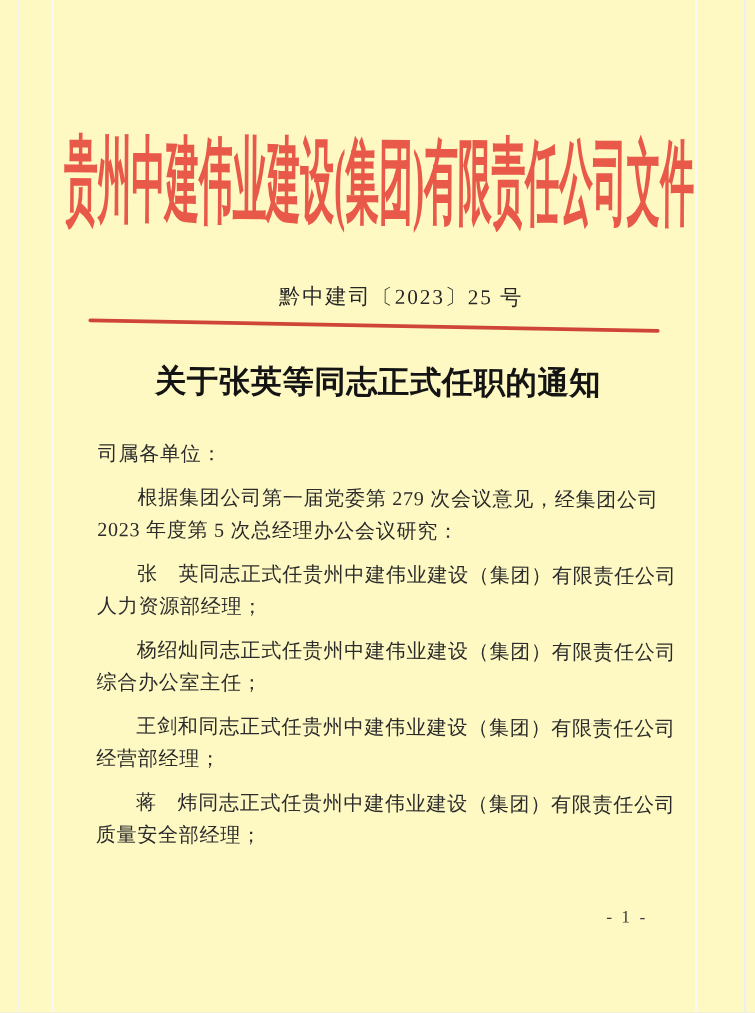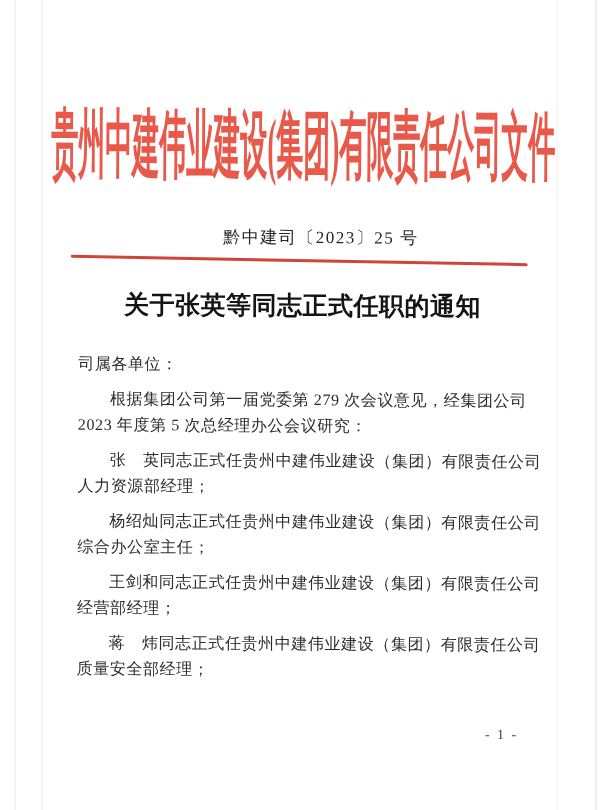--- a/index.html
+++ b/index.html
@@ -5,21 +5,21 @@
   html, body {
     margin: 0;
     padding: 0;
     background: #e8e8e8;
   }
   .sheet {
     position: relative;
     width: 604px;
     height: 810px;
     margin: 0 auto;
-    background: #ffffff;
+    background: #fef9c3;
     overflow: hidden;
     font-family: "Liberation Serif", serif;
   }
   .sheet-inner {
     position: absolute;
     inset: 0;
     transform: rotate(0.3deg);
     transform-origin: 50% 50%;
   }
   

